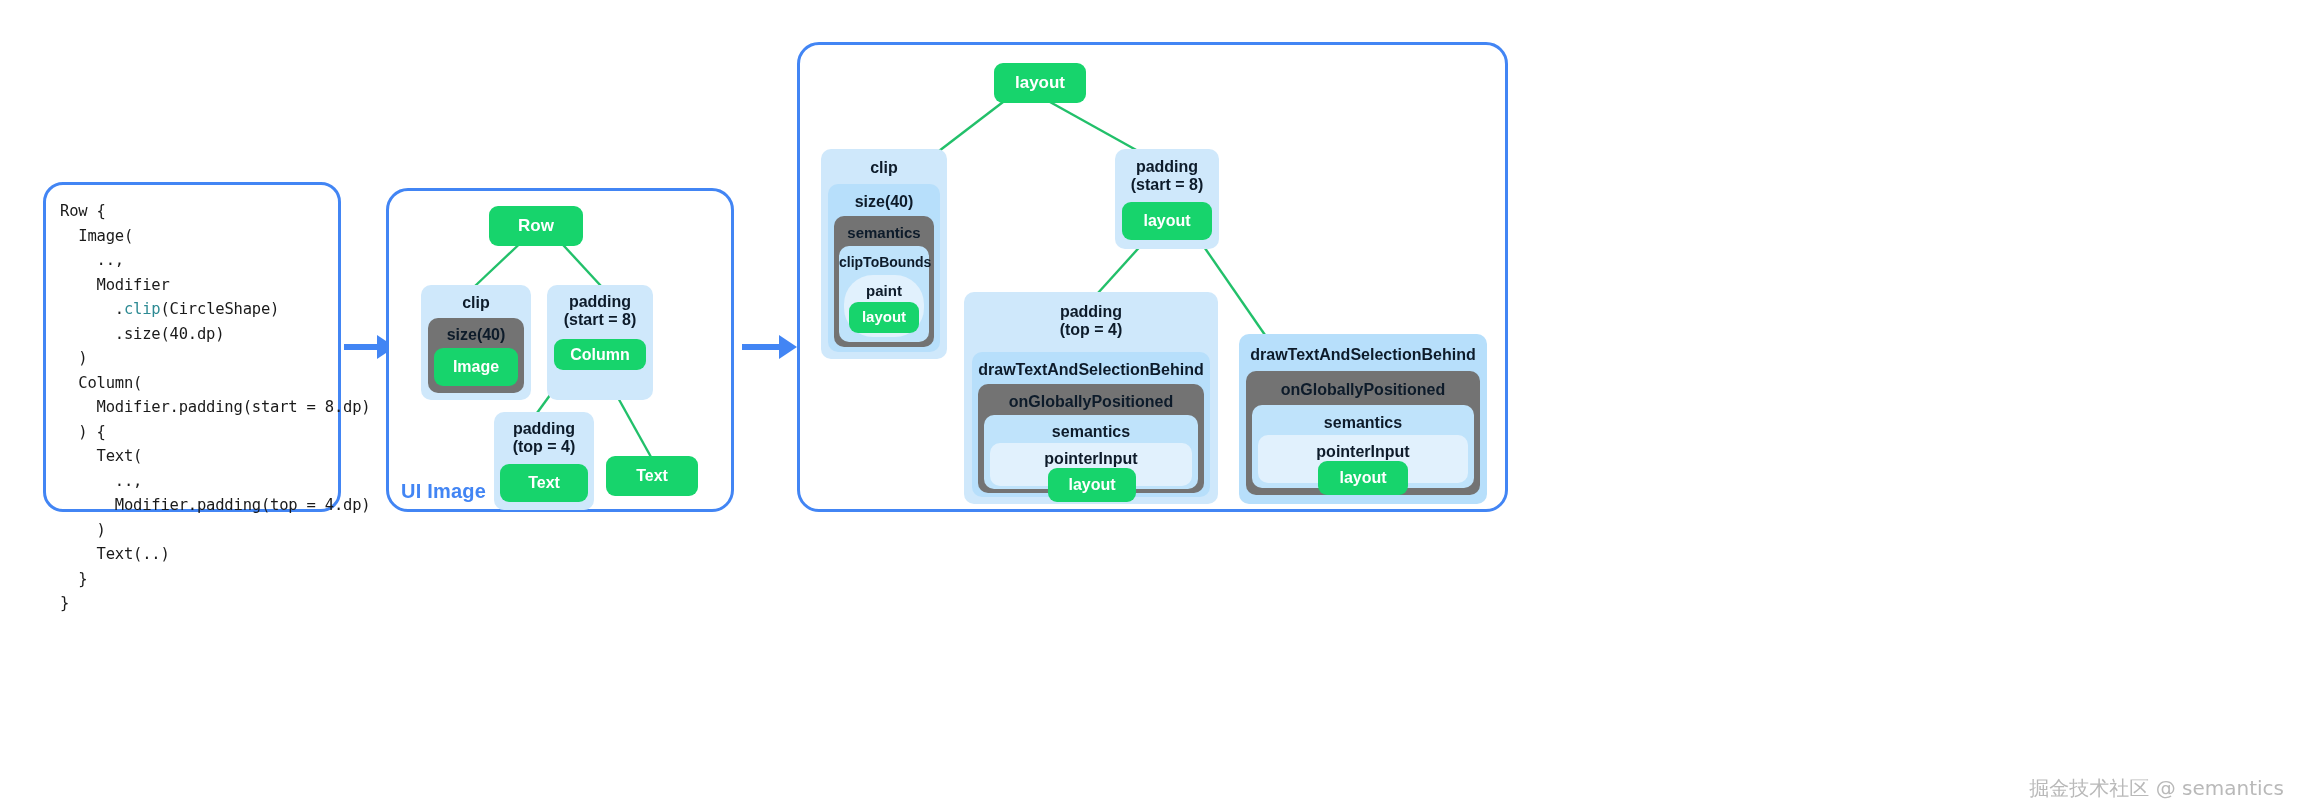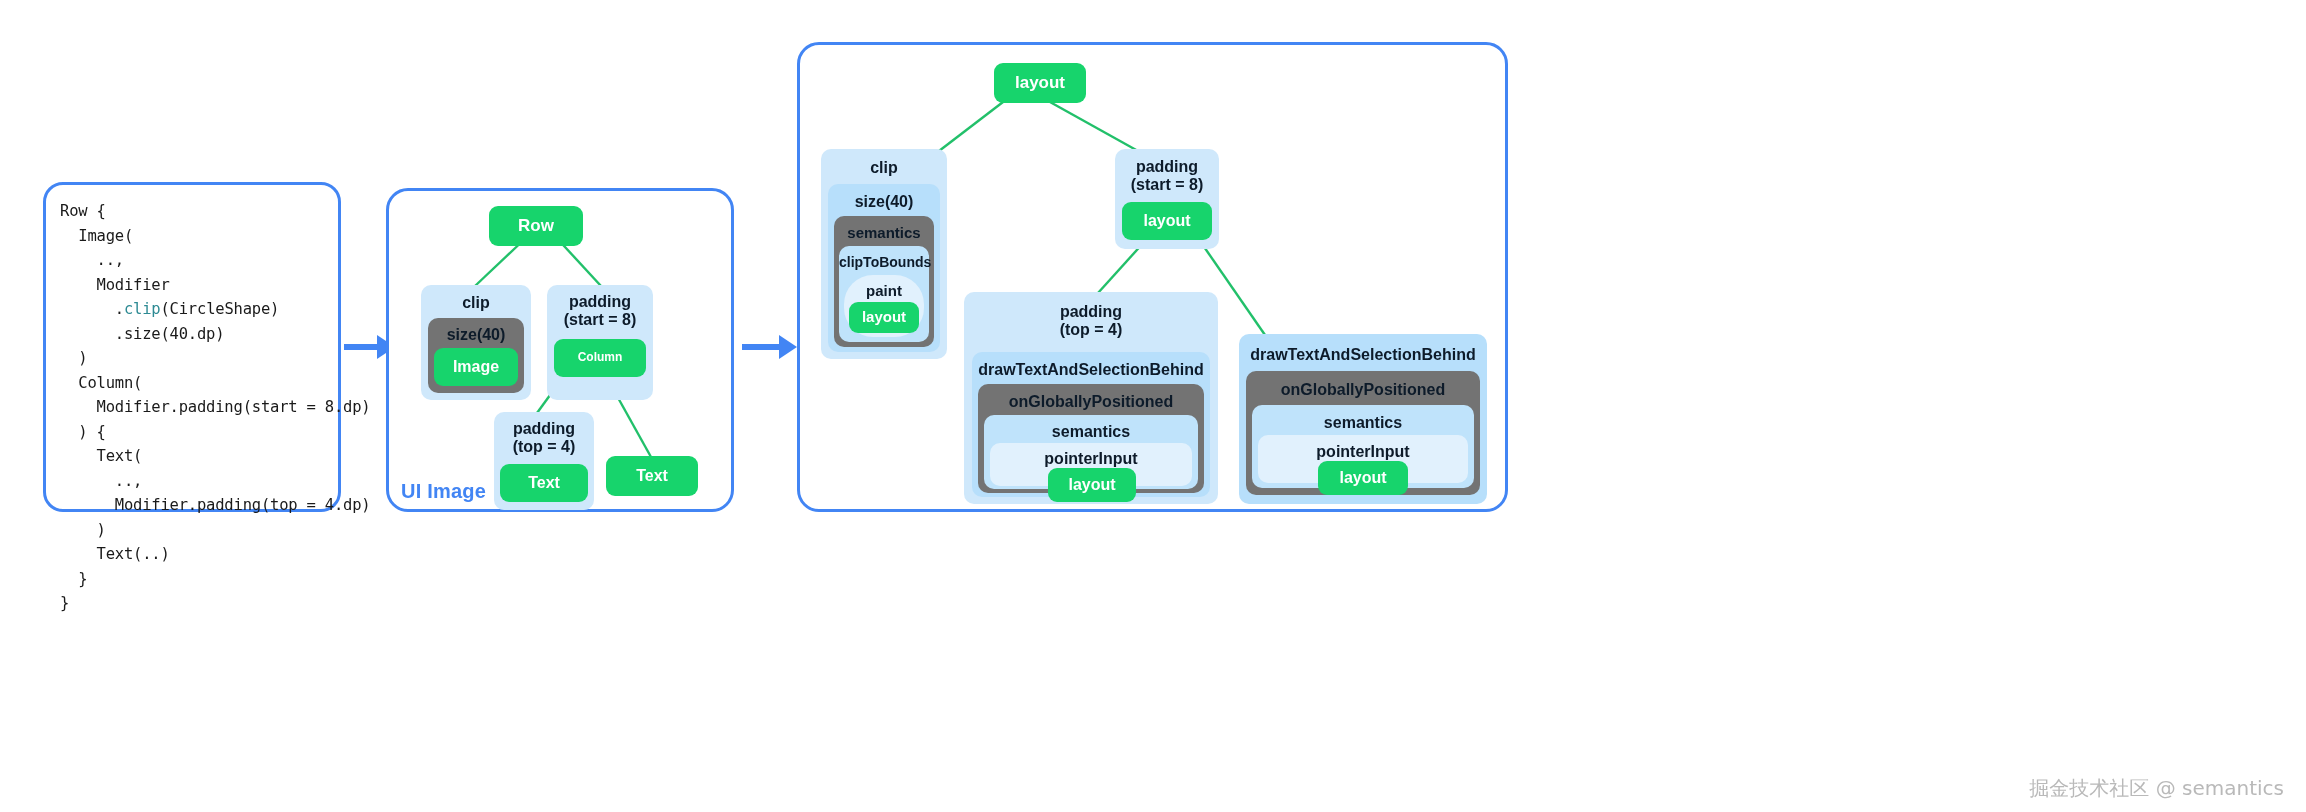--- a/index.html
+++ b/index.html
@@ -161,21 +161,21 @@
       <span class="wrap-label" style="font-size:16px; padding:5px 0 3px;">clip</span>
       <div class="wrap b3" style="position:absolute; left:7px; top:33px; width:96px; height:75px;">
         <span class="wrap-label" style="font-size:16px; padding:4px 0 2px;">size(40)</span>
         <div class="node green" style="left:6px; top:30px; width:84px; height:38px; font-size:16px;">Image</div>
       </div>
     </div>
 
     <div class="wrap b1" style="left:158px; top:94px; width:106px; height:115px;">
       <span class="wrap-label" style="font-size:16px; padding:4px 0 0;">padding</span>
       <span class="wrap-label" style="font-size:16px;">(start = 8)</span>
-      <div class="node green" style="left:7px; top:54px; width:92px; height:38px; font-size:12px;">Column</div>
+      <div class="node green" style="left:7px; top:54px; width:92px; height:31px; font-size:16px;">Column</div>
     </div>
 
     <div class="wrap b1" style="left:105px; top:221px; width:100px; height:98px;">
       <span class="wrap-label" style="font-size:16px; padding:4px 0 0;">padding</span>
       <span class="wrap-label" style="font-size:16px;">(top = 4)</span>
       <div class="node green" style="left:6px; top:52px; width:88px; height:38px; font-size:16px;">Text</div>
     </div>
 
     <div class="node green" style="left:217px; top:265px; width:92px; height:40px; font-size:16px;">Text</div>
 

